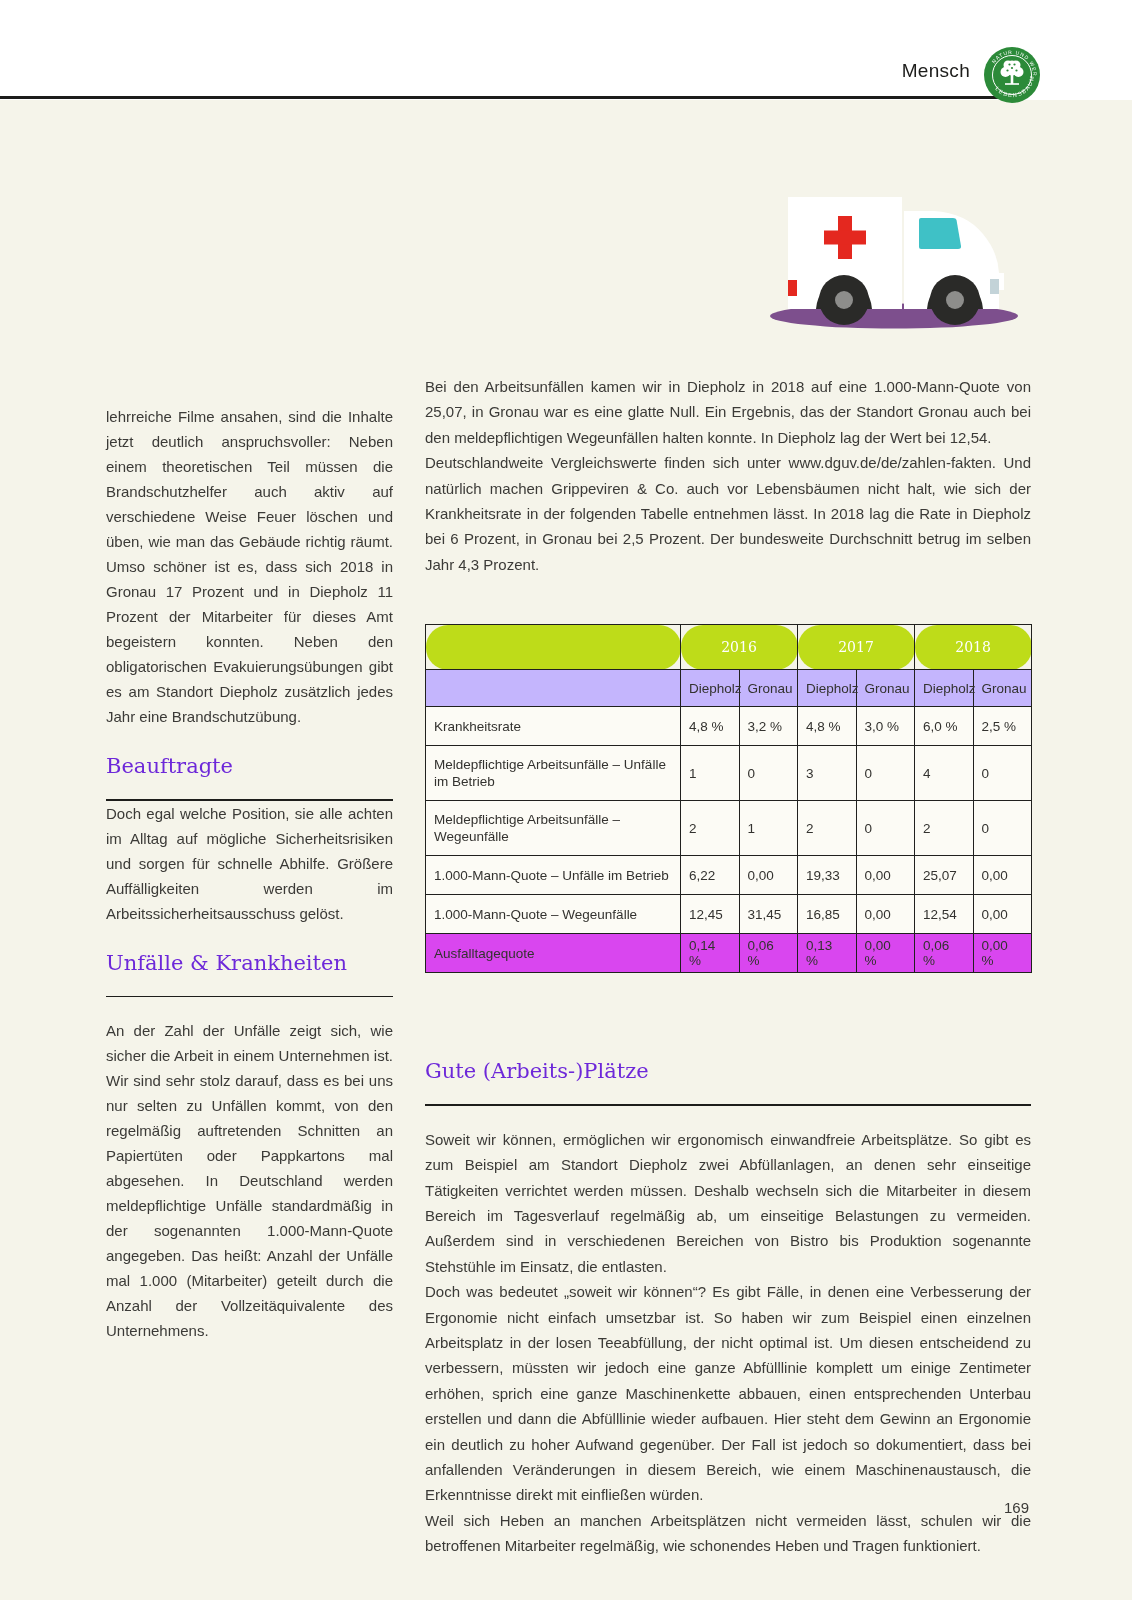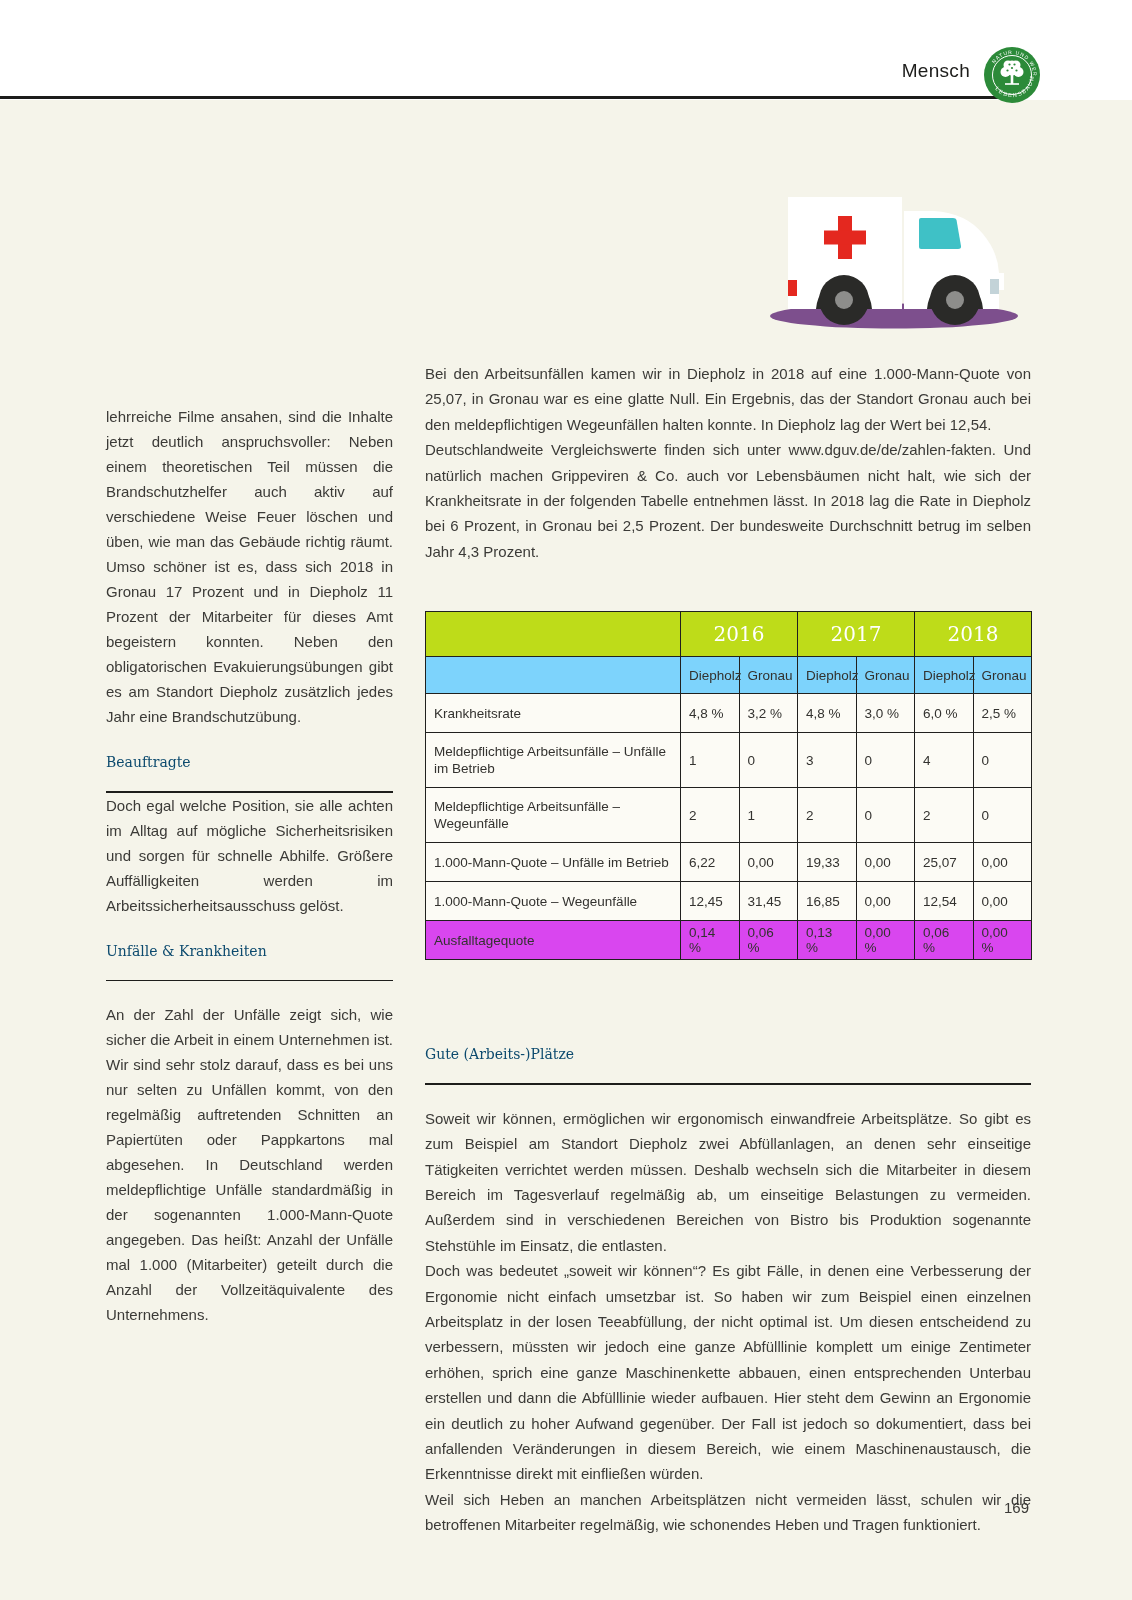--- a/index.html
+++ b/index.html
@@ -10,32 +10,32 @@
   .header{position:absolute;left:0;top:0;width:1132px;height:100px;background:#ffffff;}
   .header-rule{position:absolute;left:0;top:96px;width:1008px;height:2.5px;background:#1d1d1b;}
   .section-label{position:absolute;top:60px;right:162px;font-size:19px;color:#1d1d1b;letter-spacing:0.3px;}
   .logo{position:absolute;left:983px;top:46px;width:58px;height:58px;}
 
   
   .ambulance{position:absolute;left:752px;top:178px;width:284px;height:162px;}
 
   
   .col-left{position:absolute;left:106px;top:362px;width:287px;margin-top:42px;}
-  .col-right{position:absolute;left:425px;top:361px;width:606px;}
+  .col-right{position:absolute;left:425px;top:374px;width:606px;}
   p.body{margin:0;font-size:15px;line-height:25px;text-align:justify;color:#3b3a37;}
   .col-right p.body{line-height:25.4px;}
-  h2.sub{margin:25px 0 0 0;font-family:"DejaVu Serif","Liberation Serif",serif;font-weight:400;font-size:14px;color:#0c4a6e;}
+  h2.sub{margin:25px 0 0 0;font-family:"DejaVu Serif","Liberation Serif",serif;font-weight:400;font-size:21px;color:#6d28d9;}
   .h-rule{height:1.5px;background:#1d1d1b;margin:21px 0 0 0;}
   .after-rule{margin-top:21px !important;}
 
   
   table.stats{border-collapse:collapse;width:606px;margin-top:47px;table-layout:fixed;}
   table.stats th,table.stats td{border:1.4px solid #20201e;padding:4px 8px;font-size:13.5px;font-weight:400;color:#33322f;vertical-align:middle;}
-  table.stats .yr{background:#bedc19;color:#ffffff;font-family:"DejaVu Serif","Liberation Serif",serif;font-size:20px;height:36px;}
-  table.stats .site{background:#7dd3fc;text-align:left;height:28px;}
+  table.stats .yr{background:#bedc19;color:#ffffff;font-family:"DejaVu Serif","Liberation Serif",serif;font-size:14px;height:36px;border-radius:22px;}
+  table.stats .site{background:#c4b5fd;text-align:left;height:28px;}
   table.stats td{background:#fcfbf5;height:30px;}
   table.stats td.lab{text-align:left;line-height:17px;}
   table.stats tr.hl td{background:#d946ef;margin-top:23px;}
   table.stats tr.tall td{height:46px;}
 
   .page-number{position:absolute;top:1499px;right:103px;font-size:15px;color:#3b3a37;}
 </style>
 </head>
 <body>
 

